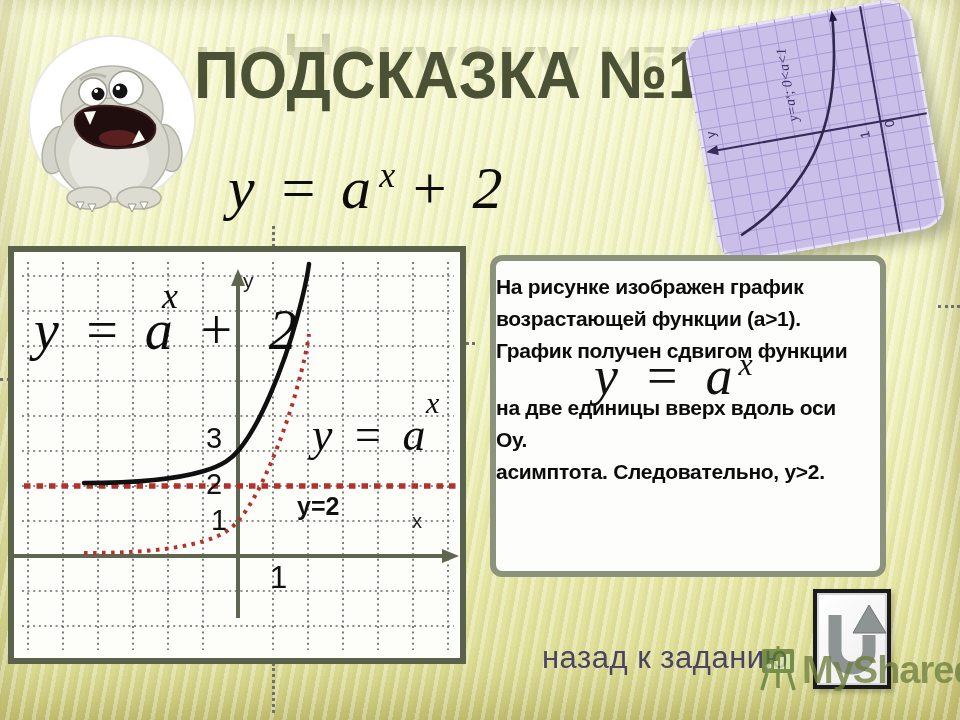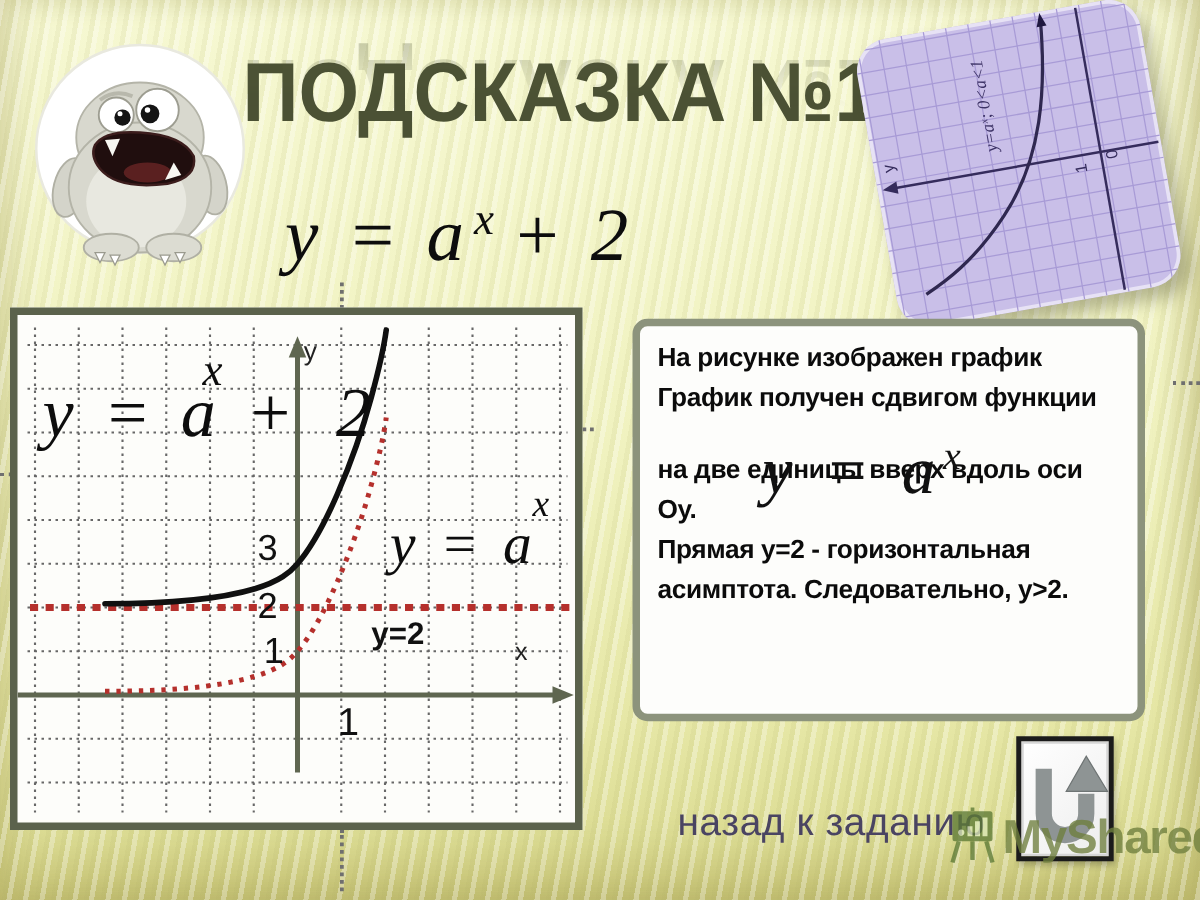--- a/index.html
+++ b/index.html
@@ -40,23 +40,23 @@
     box-shadow:6px 10px 14px rgba(70,70,40,.35), inset 0 0 0 3px rgba(255,255,255,.55);
     overflow:hidden; z-index:1;
   }
   
   .graph-panel{
     position:absolute; left:8px; top:246px; width:446px; height:406px;
     background:#fdfdfa; border:6px solid #5b624c; z-index:2;
   }
   
   .info-panel{
-    position:absolute; left:506px; top:255px; width:378px; height:300px;
+    position:absolute; left:490px; top:255px; width:378px; height:300px;
     background:#fdfdfb; border:6px solid #8c937c; border-radius:12px;
-    padding:10px 6px 0 14px; z-index:2;
+    padding:10px 6px 0 0; z-index:2;
   }
   .info-panel p{margin:0; font-size:21px; font-weight:bold; line-height:32px; color:#0b0b0b; letter-spacing:-0.3px;}
   .info-panel p.gap{margin-top:25px;}
   .panel-formula{
     position:absolute; left:98px; top:84px; font-family:Liberation Serif, serif;
     font-style:italic; font-size:54px; letter-spacing:6px; color:#111; white-space:nowrap;
   }
   .panel-formula sup{font-size:32px; letter-spacing:0;}
   
   .back-link{
@@ -171,24 +171,24 @@
       <text x="148" y="56" font-size="36" class="ser" fill="#0d0d0d">x</text>
       <text x="183" y="97" font-size="56" class="ser" letter-spacing="10" fill="#0d0d0d">+ 2</text>
 
       <text x="298" y="198" font-size="46" class="ser" letter-spacing="4" fill="#0d0d0d">y = a</text>
       <text x="412" y="161" font-size="30" class="ser" fill="#0d0d0d">x</text>
     </svg>
   </div>
 
   <div class="info-panel">
     <p> На рисунке изображен график</p>
+    <p>возрастающей функции (а&gt;1).</p>
     <p>График получен сдвигом функции</p>
     <p class="gap">на две единицы вверх вдоль оси</p>
     <p>Оу.</p>
-    <p>Прямая у=2 - горизонтальная</p>
     <p>асимптота. Следовательно, у&gt;2.</p>
     <div class="panel-formula"><span>y = a</span><sup>x</sup></div>
   </div>
 
   <div class="back-link">назад к заданию</div>
 
   <div class="watermark">
     <svg width="40" height="48" viewBox="0 0 40 48">
       <rect x="4" y="5" width="32" height="24" rx="2" fill="#5d7a35"></rect>
       <circle cx="11" cy="22" r="2.5" fill="#d9e6b4"></circle>

